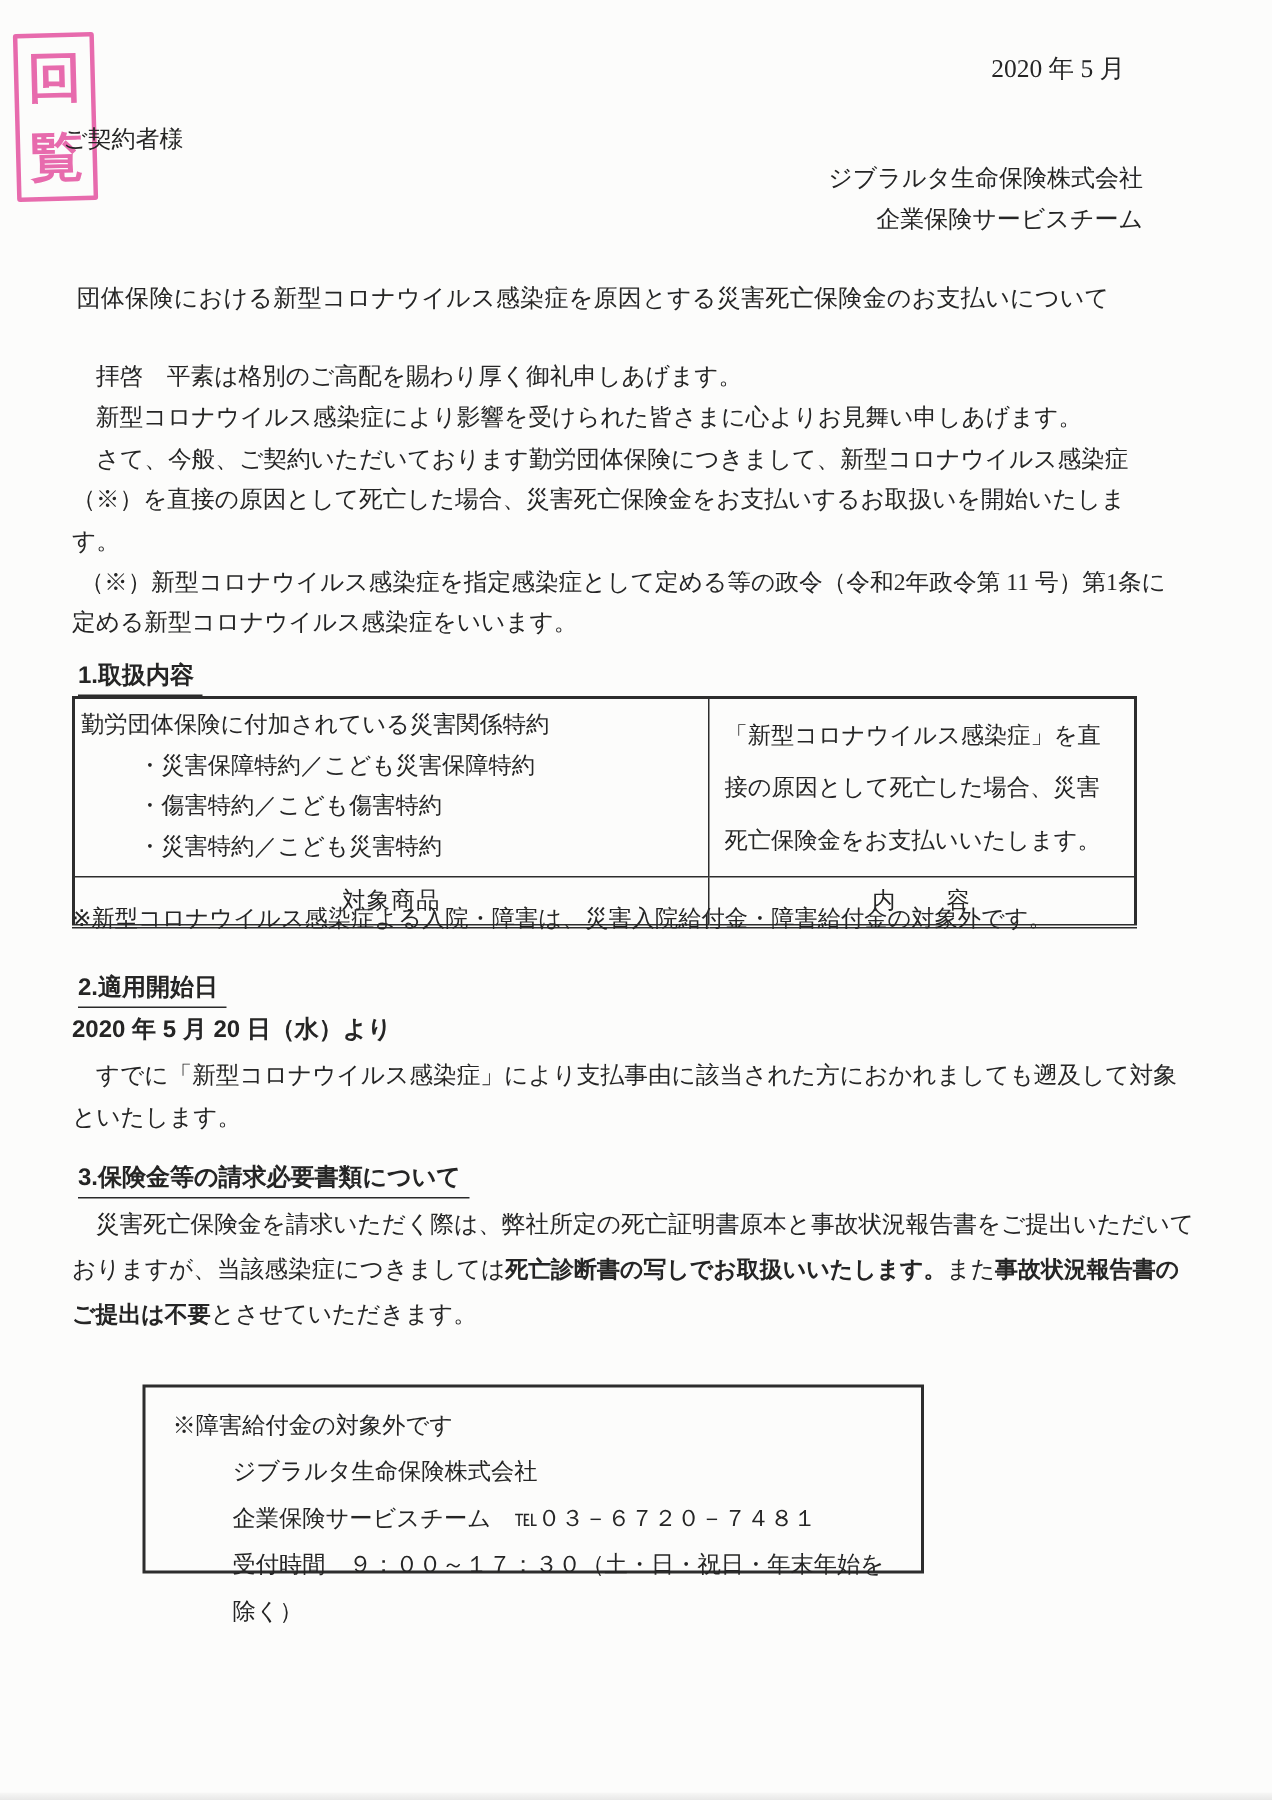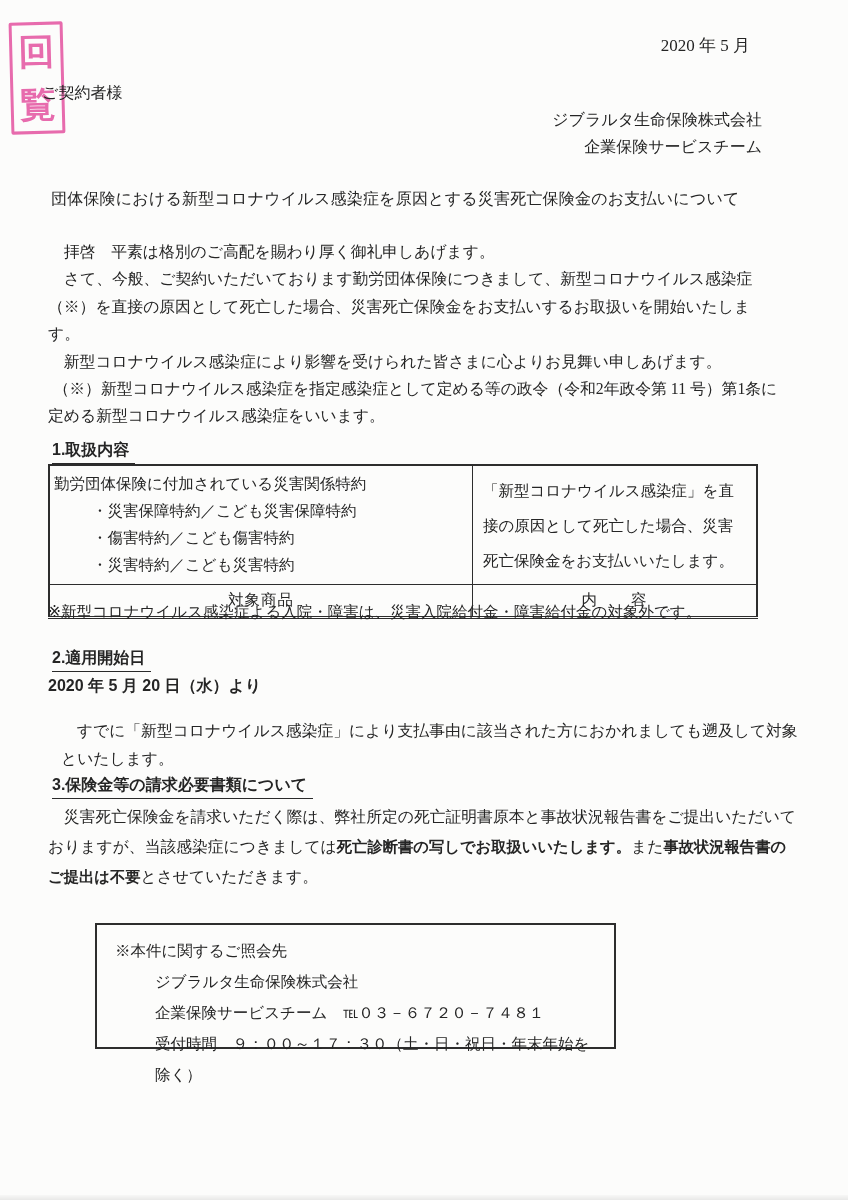--- a/index.html
+++ b/index.html
@@ -82,21 +82,21 @@
   }
   td.products { width: 412px; padding: 4px 6px 6px 4px; line-height: 27px; vertical-align: top; }
   td.products .bullets { padding-left: 38px; }
   td.content-cell { padding: 6px 10px; line-height: 35px; vertical-align: middle; }
 
   .table-note { position: absolute; top: 602px; left: 48px; font-size: 15.5px; }
 
   .apply-date { position: absolute; top: 676px; left: 48px; font-size: 16px; font-weight: bold; }
   .apply-para {
     position: absolute; top: 704px; left: 48px; width: 740px;
-    font-size: 15.8px; line-height: 28px; text-indent: 1em; margin: 13px;
+    font-size: 15.8px; line-height: 28px; text-indent: 1em; margin: 0;
   }
 
   .docs-para {
     position: absolute; top: 802px; left: 48px; width: 748px;
     font-size: 15.8px; line-height: 30px; text-indent: 1em; margin: 0;
   }
   .bold-seg { font-weight: bold; font-family: "Liberation Sans", "DejaVu Sans", sans-serif; font-size: 15.3px; }
 
   .contact-box {
     position: absolute; top: 923px; left: 95px;
@@ -128,22 +128,22 @@
   <div class="addressee">ご契約者様</div>
   <div class="from-block">
     <div>ジブラルタ生命保険株式会社</div>
     <div>企業保険サービスチーム</div>
   </div>
 
   <div class="doc-title sans">団体保険における新型コロナウイルス感染症を原因とする災害死亡保険金のお支払いについて</div>
 
   <div class="body-block">
     <p>拝啓　平素は格別のご高配を賜わり厚く御礼申しあげます。</p>
+    <p>新型コロナウイルス感染症により影響を受けられた皆さまに心よりお見舞い申しあげます。</p>
     <p>さて、今般、ご契約いただいております勤労団体保険につきまして、新型コロナウイルス感染症（※）を直接の原因として死亡した場合、災害死亡保険金をお支払いするお取扱いを開始いたします。</p>
-    <p>新型コロナウイルス感染症により影響を受けられた皆さまに心よりお見舞い申しあげます。</p>
     <p class="note-ref">（※）新型コロナウイルス感染症を指定感染症として定める等の政令（令和2年政令第 11 号）第1条に定める新型コロナウイルス感染症をいいます。</p>
   </div>
 
   <div class="sec-heading h1 sans">1.取扱内容</div>
 
   <table class="handling sans">
     <tbody>
         <tr>
       <td class="products">
         <div>勤労団体保険に付加されている災害関係特約</div>
@@ -163,20 +163,20 @@
   <div class="table-note sans">※新型コロナウイルス感染症よる入院・障害は、災害入院給付金・障害給付金の対象外です。</div>
 
   <div class="sec-heading h2 sans">2.適用開始日</div>
   <div class="apply-date sans">2020 年 5 月 20 日（水）より</div>
   <p class="apply-para">すでに「新型コロナウイルス感染症」により支払事由に該当された方におかれましても遡及して対象といたします。</p>
 
   <div class="sec-heading h3 sans">3.保険金等の請求必要書類について</div>
   <p class="docs-para"><span>災害死亡保険金を請求いただく際は、弊社所定の死亡証明書原本と事故状況報告書をご提出いただいておりますが、当該感染症につきましては</span><span class="bold-seg">死亡診断書の写しでお取扱いいたします。</span><span>また</span><span class="bold-seg">事故状況報告書のご提出は不要</span><span>とさせていただきます。</span></p>
 
   <div class="contact-box">
-    <div>※本件に関するご照会先</div>
+    <div>※障害給付金の対象外です</div>
     <div class="indent">ジブラルタ生命保険株式会社</div>
     <div class="indent">企業保険サービスチーム　℡０３－６７２０－７４８１</div>
     <div class="indent">受付時間　９：００～１７：３０（土・日・祝日・年末年始を除く）</div>
   </div>
 
   <div class="scan-edge"></div>
 </div>
 
 </body></html>

